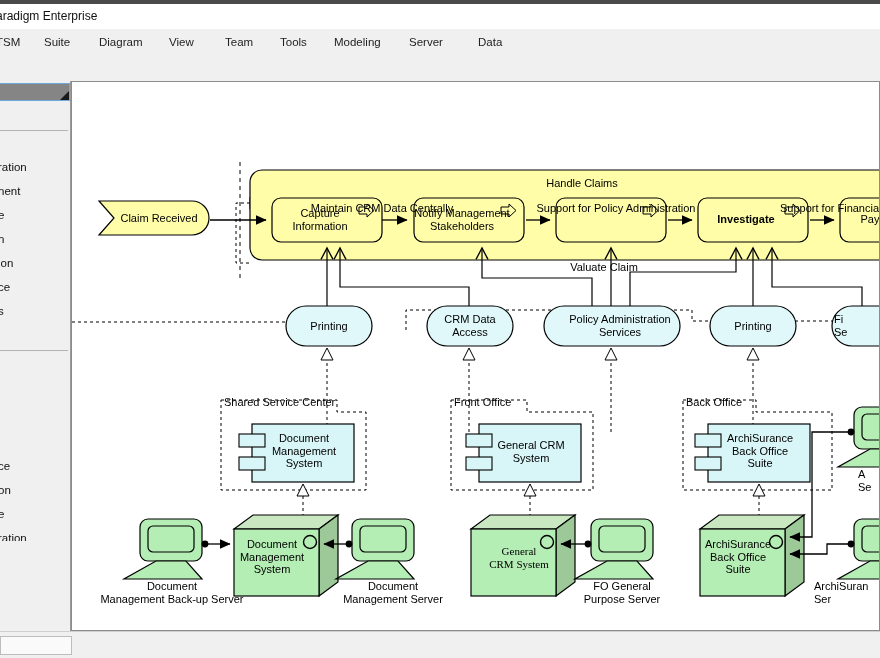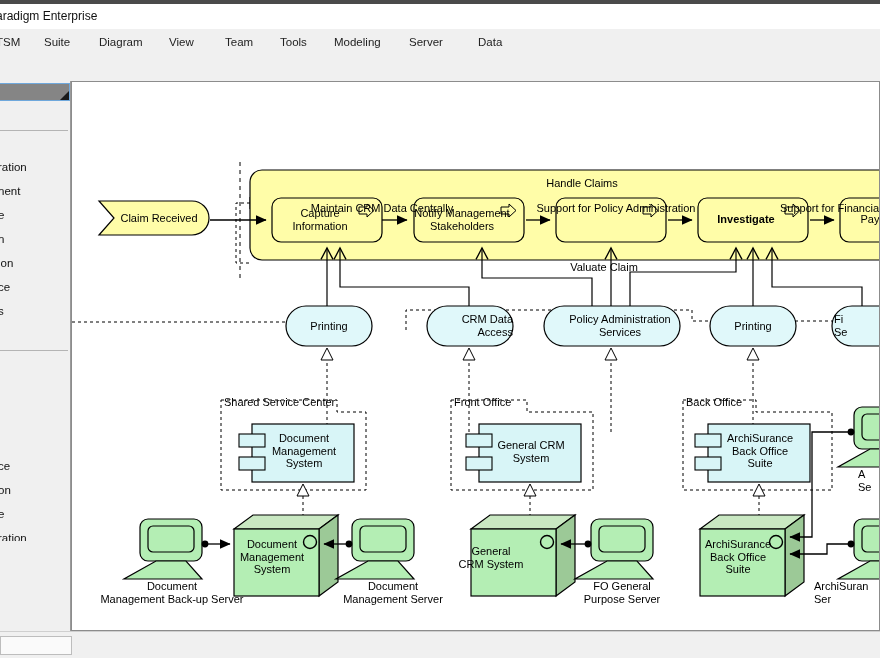--- a/index.html
+++ b/index.html
@@ -317,21 +317,21 @@
 
     <div class="lbl" style="left:200px;top:125px;width:96px;">Capture
 Information</div>
     <div class="lbl" style="left:342px;top:125px;width:96px;">Notify Management
 Stakeholders</div>
     <div class="lbl" style="left:484px;top:131px;width:96px;margin-top:48px;">Valuate Claim</div>
     <div class="lbl" style="left:626px;top:131px;width:96px;font-weight:bold;">Investigate</div>
     <div class="lbl" style="left:768px;top:131px;width:60px;">Pay</div>
 
     <div class="lbl" style="left:214px;top:238px;width:86px;">Printing</div>
-    <div class="lbl" style="left:355px;top:231px;width:86px;text-align:right;">CRM Data
+    <div class="lbl" style="left:355px;top:231px;width:86px;">CRM Data
 Access</div>
     <div class="lbl" style="left:472px;top:231px;width:152px;">Policy Administration
 Services</div>
     <div class="lbl" style="left:638px;top:238px;width:86px;">Printing</div>
     <div class="lbl" style="left:762px;top:231px;width:40px;text-align:left;">Fi
 Se</div>
 
     <div class="lbl" style="left:152px;top:314px;width:120px;text-align:left;">Shared Service Center</div>
     <div class="lbl" style="left:382px;top:314px;width:90px;text-align:left;">Front Office</div>
     <div class="lbl" style="left:614px;top:314px;width:80px;text-align:left;">Back Office</div>
@@ -341,21 +341,21 @@
 System</div>
     <div class="lbl" style="left:411px;top:357px;width:96px;">General CRM
 System</div>
     <div class="lbl" style="left:640px;top:350px;width:96px;">ArchiSurance
 Back Office
 Suite</div>
 
     <div class="lbl" style="left:163px;top:456px;width:74px;">Document
 Management
 System</div>
-    <div class="lbl" style="left:380px;top:463px;width:78px;">General
+    <div class="lbl" style="left:408px;top:463px;width:78px;font-family:Liberation Serif, serif;">General
 CRM System</div>
     <div class="lbl" style="left:625px;top:456px;width:82px;">ArchiSurance
 Back Office
 Suite</div>
 
     <div class="lbl" style="left:20px;top:498px;width:160px;">Document
 Management Back-up Server</div>
     <div class="lbl" style="left:255px;top:498px;width:132px;">Document
 Management Server</div>
     <div class="lbl" style="left:500px;top:498px;width:100px;">FO General

